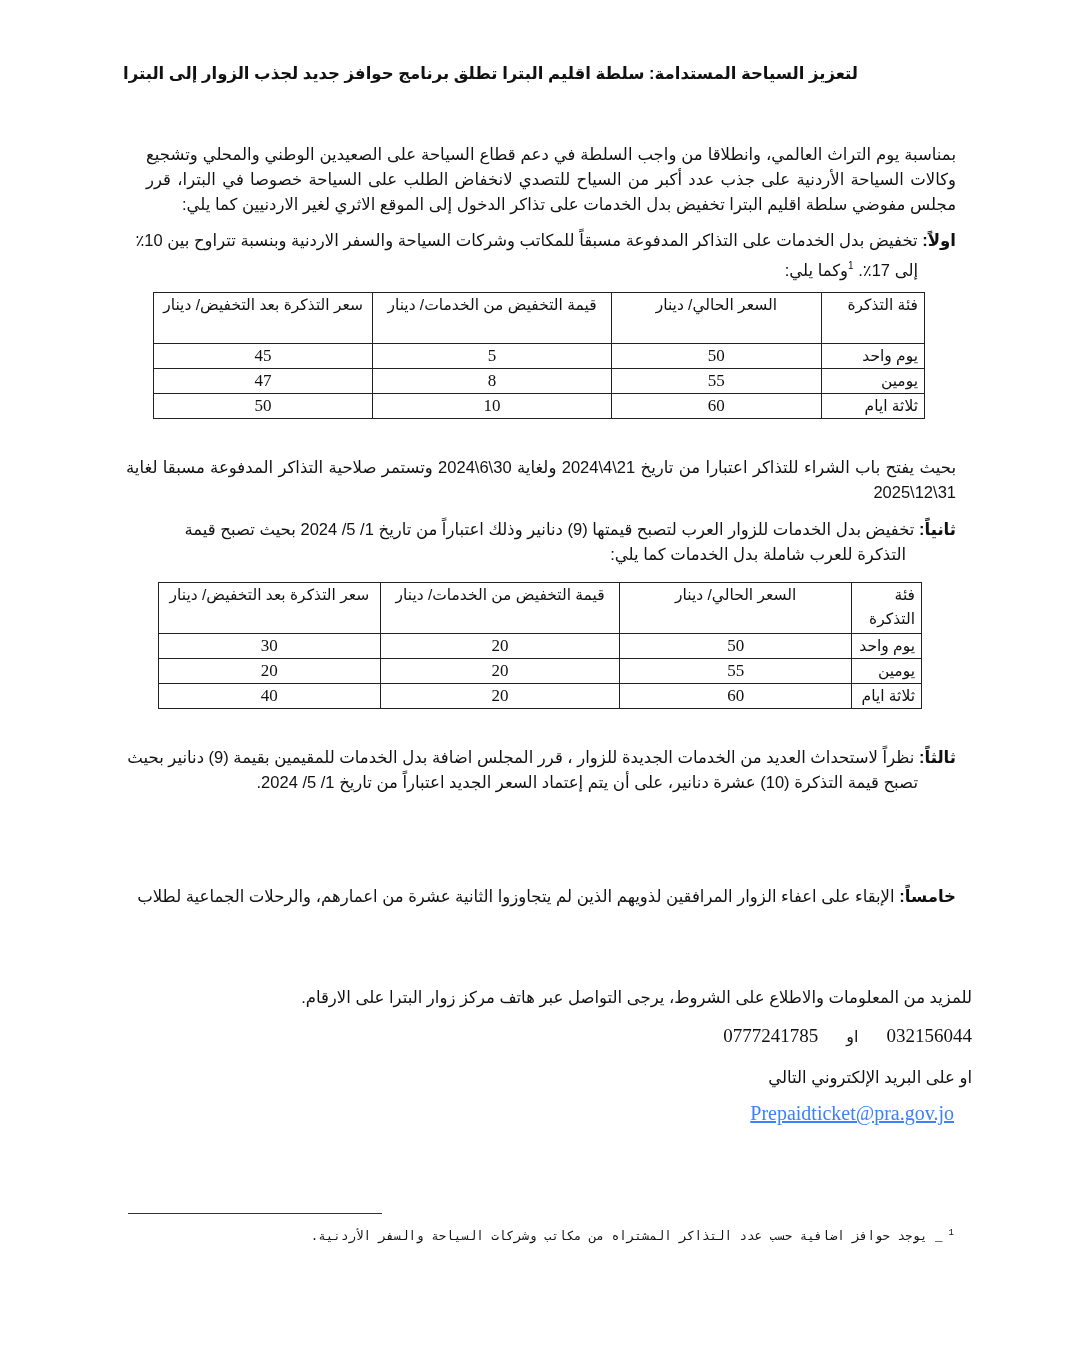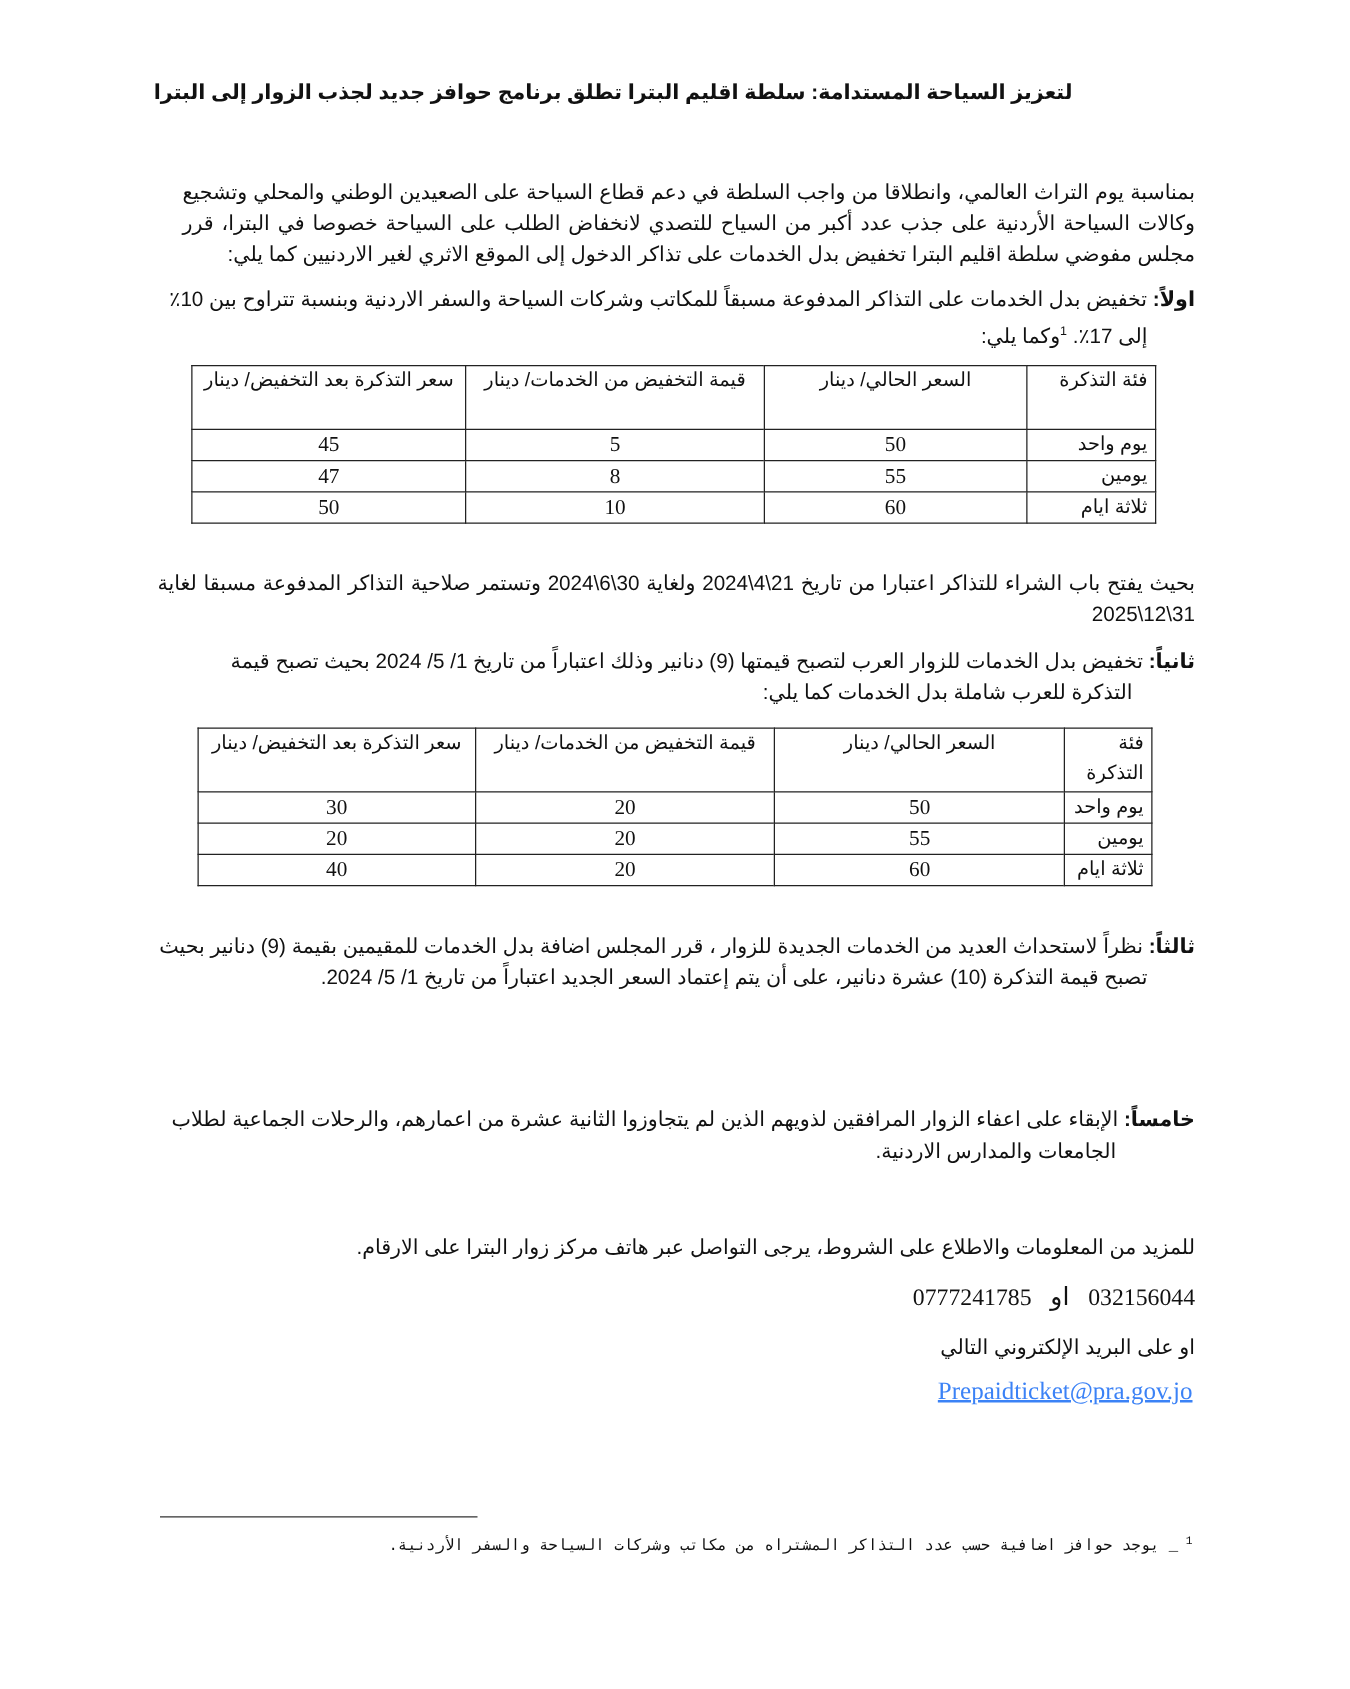--- a/index.html
+++ b/index.html
@@ -86,32 +86,32 @@
     .t1 .c2 { width: 242px; }
     .t1 .c3 { width: 222px; }
     .t2 { top: 582px; right: 158px; width: 764px; }
     .t2 .c0 { width: 70px; }
     .t2 .c1 { width: 232px; }
     .t2 .c2 { width: 240px; }
     .t2 .c3 { width: 222px; }
 
     .contact {
       position: absolute;
-      right: 124px;
+      right: 108px;
       font-family: "Liberation Sans", "DejaVu Sans", sans-serif;
       font-size: 16.5px;
     }
     .contact-line1 { top: 988px; }
     .phones {
       top: 1025px;
       font-family: "Liberation Serif", "DejaVu Serif", serif;
       font-size: 19px;
       direction: rtl;
     }
-    .phones .or { font-family: "Liberation Sans", "DejaVu Sans", sans-serif; font-size: 20px; margin: 0 15px; }
+    .phones .or { font-family: "Liberation Sans", "DejaVu Sans", sans-serif; font-size: 16px; margin: 0 28px; }
     .email-label { top: 1068px; }
     .email {
       position: absolute;
       top: 1102px;
       right: 126px;
       font-family: "Liberation Serif", "DejaVu Serif", serif;
       font-size: 20px;
       color: #3b82f6;
       text-decoration: underline;
       direction: ltr;
@@ -221,21 +221,20 @@
   <div class="para sec3">
     <span class="label">ثالثاً:</span>
     <span>نظراً لاستحداث العديد من الخدمات الجديدة للزوار ، قرر المجلس اضافة بدل الخدمات للمقيمين بقيمة (9) دنانير بحيث</span>
     <span class="cont">تصبح قيمة التذكرة (10) عشرة دنانير، على أن يتم إعتماد السعر الجديد اعتباراً من تاريخ 1/ 5/ 2024.</span>
   </div>
 
 
   <div class="para sec5">
     <span class="label">خامساً:</span>
     <span>الإبقاء على اعفاء الزوار المرافقين لذويهم الذين لم يتجاوزوا الثانية عشرة من اعمارهم، والرحلات الجماعية لطلاب</span>
-    <span class="cont">الجامعات والمدارس الاردنية.</span>
   </div>
 
   <div class="contact contact-line1">للمزيد من المعلومات والاطلاع على الشروط، يرجى التواصل عبر هاتف مركز زوار البترا على الارقام.</div>
 
   <div class="contact phones">
     <span>032156044</span><span class="or">او</span><span>0777241785</span>
   </div>
 
   <div class="contact email-label">او على البريد الإلكتروني التالي</div>
 

